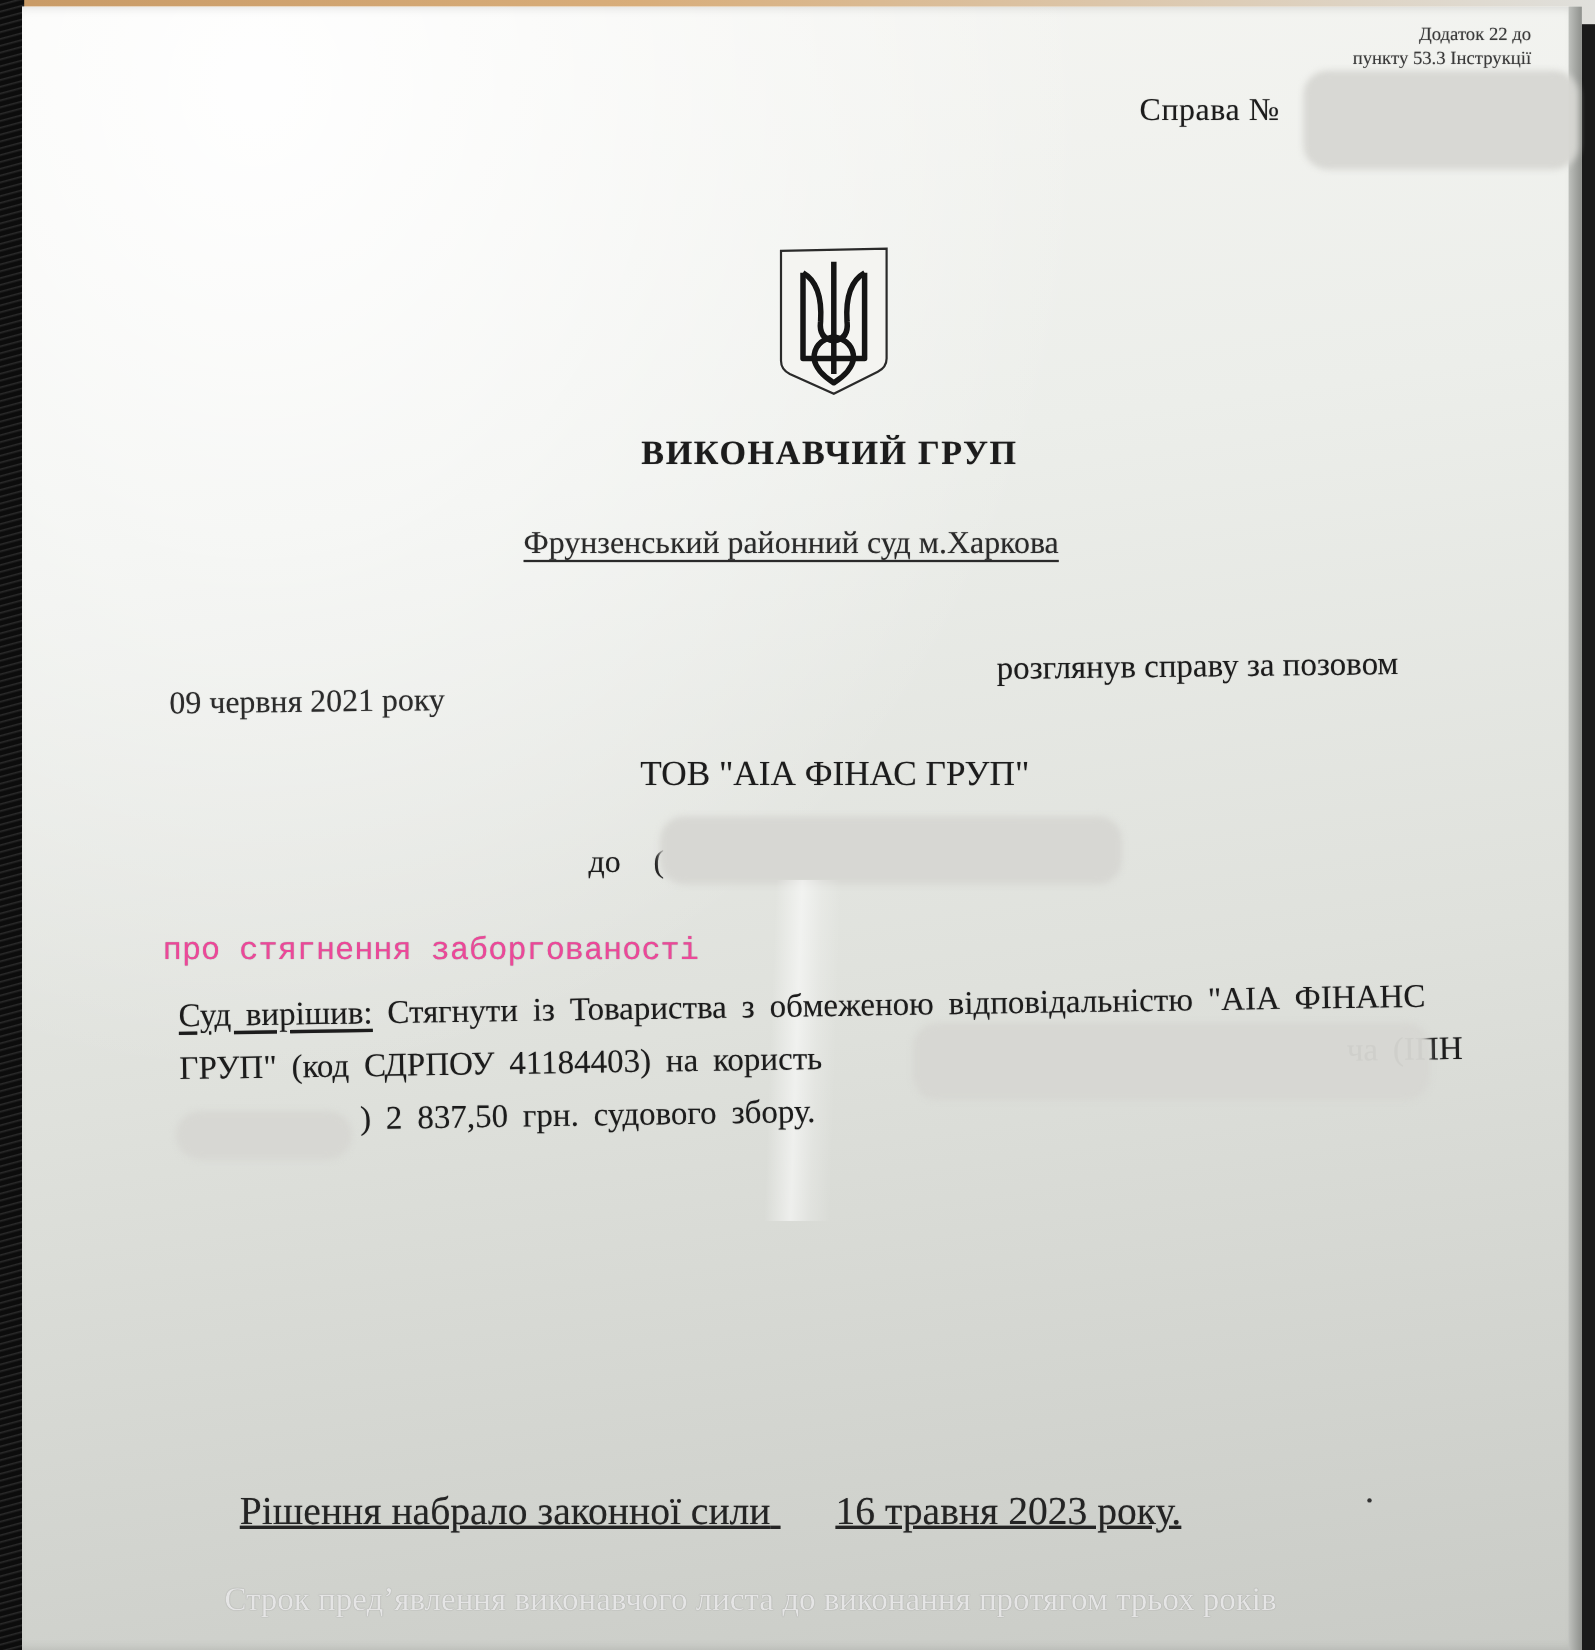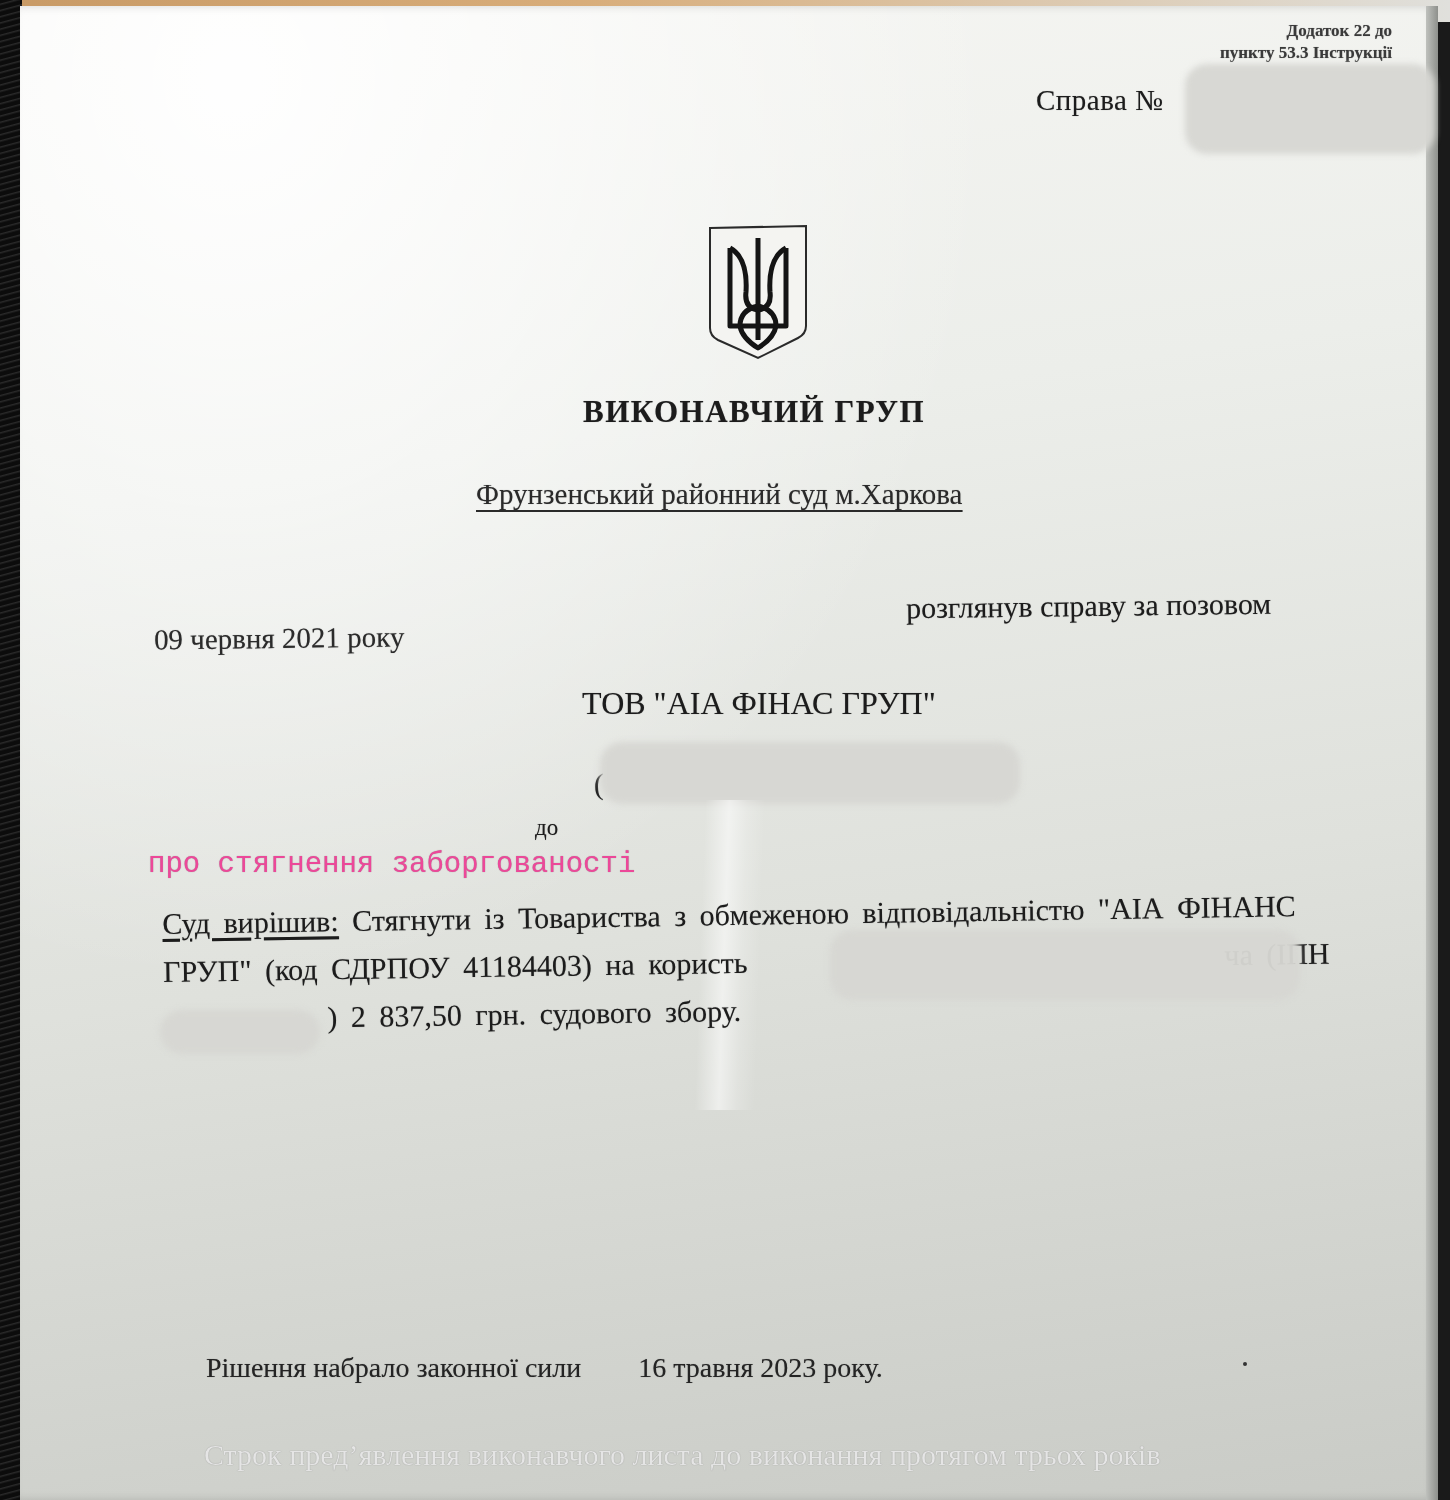--- a/index.html
+++ b/index.html
@@ -61,21 +61,20 @@
       border-radius: 22px;
       filter: blur(3px);
     }
     .appendix {
       font-size: 17px;
       line-height: 22px;
       text-align: right;
       right: 58px;
       top: 20px;
       color: #3a3a3a;
-      font-weight: bold;
     }
     .appendix .l2 { display: block; }
     .case-no {
       font-size: 29px;
       left: 1036px;
       top: 84px;
       letter-spacing: 0.5px;
     }
     .emblem {
       position: absolute;
@@ -110,24 +109,23 @@
       left: 906px;
       top: 589px;
       transform: rotate(-0.7deg);
     }
     .plaintiff {
       font-size: 32px;
       left: 582px;
       top: 685px;
     }
     .against {
-      font-size: 23px;
+      font-size: 29px;
       left: 535px;
       top: 768px;
-      margin-top: 47px;
     }
     .about {
       font-size: 29px;
       left: 148px;
       top: 848px;
       color: #ec4899;
       font-family: Liberation Mono, monospace;
     }
     .decision {
       font-size: 30px;
@@ -144,24 +142,25 @@
       text-decoration: underline;
       text-underline-offset: 5px;
     }
     .decision .line {
       display: block;
       white-space: nowrap;
       word-spacing: 6px;
     }
     .decision .gap { display: inline-block; }
     .effect {
-      font-size: 28px;
-      left: 206px;
+      font-size: 36px;
+      left: 218px;
       top: 1352px;
       color: #242424;
+      text-decoration: underline;
     }
     .effect .date2 { margin-left: 50px; }
     .term {
       font-size: 30px;
       left: 204px;
       top: 1438px;
       color: #e5e5e5;
     }
     .dot {
       position: absolute;

